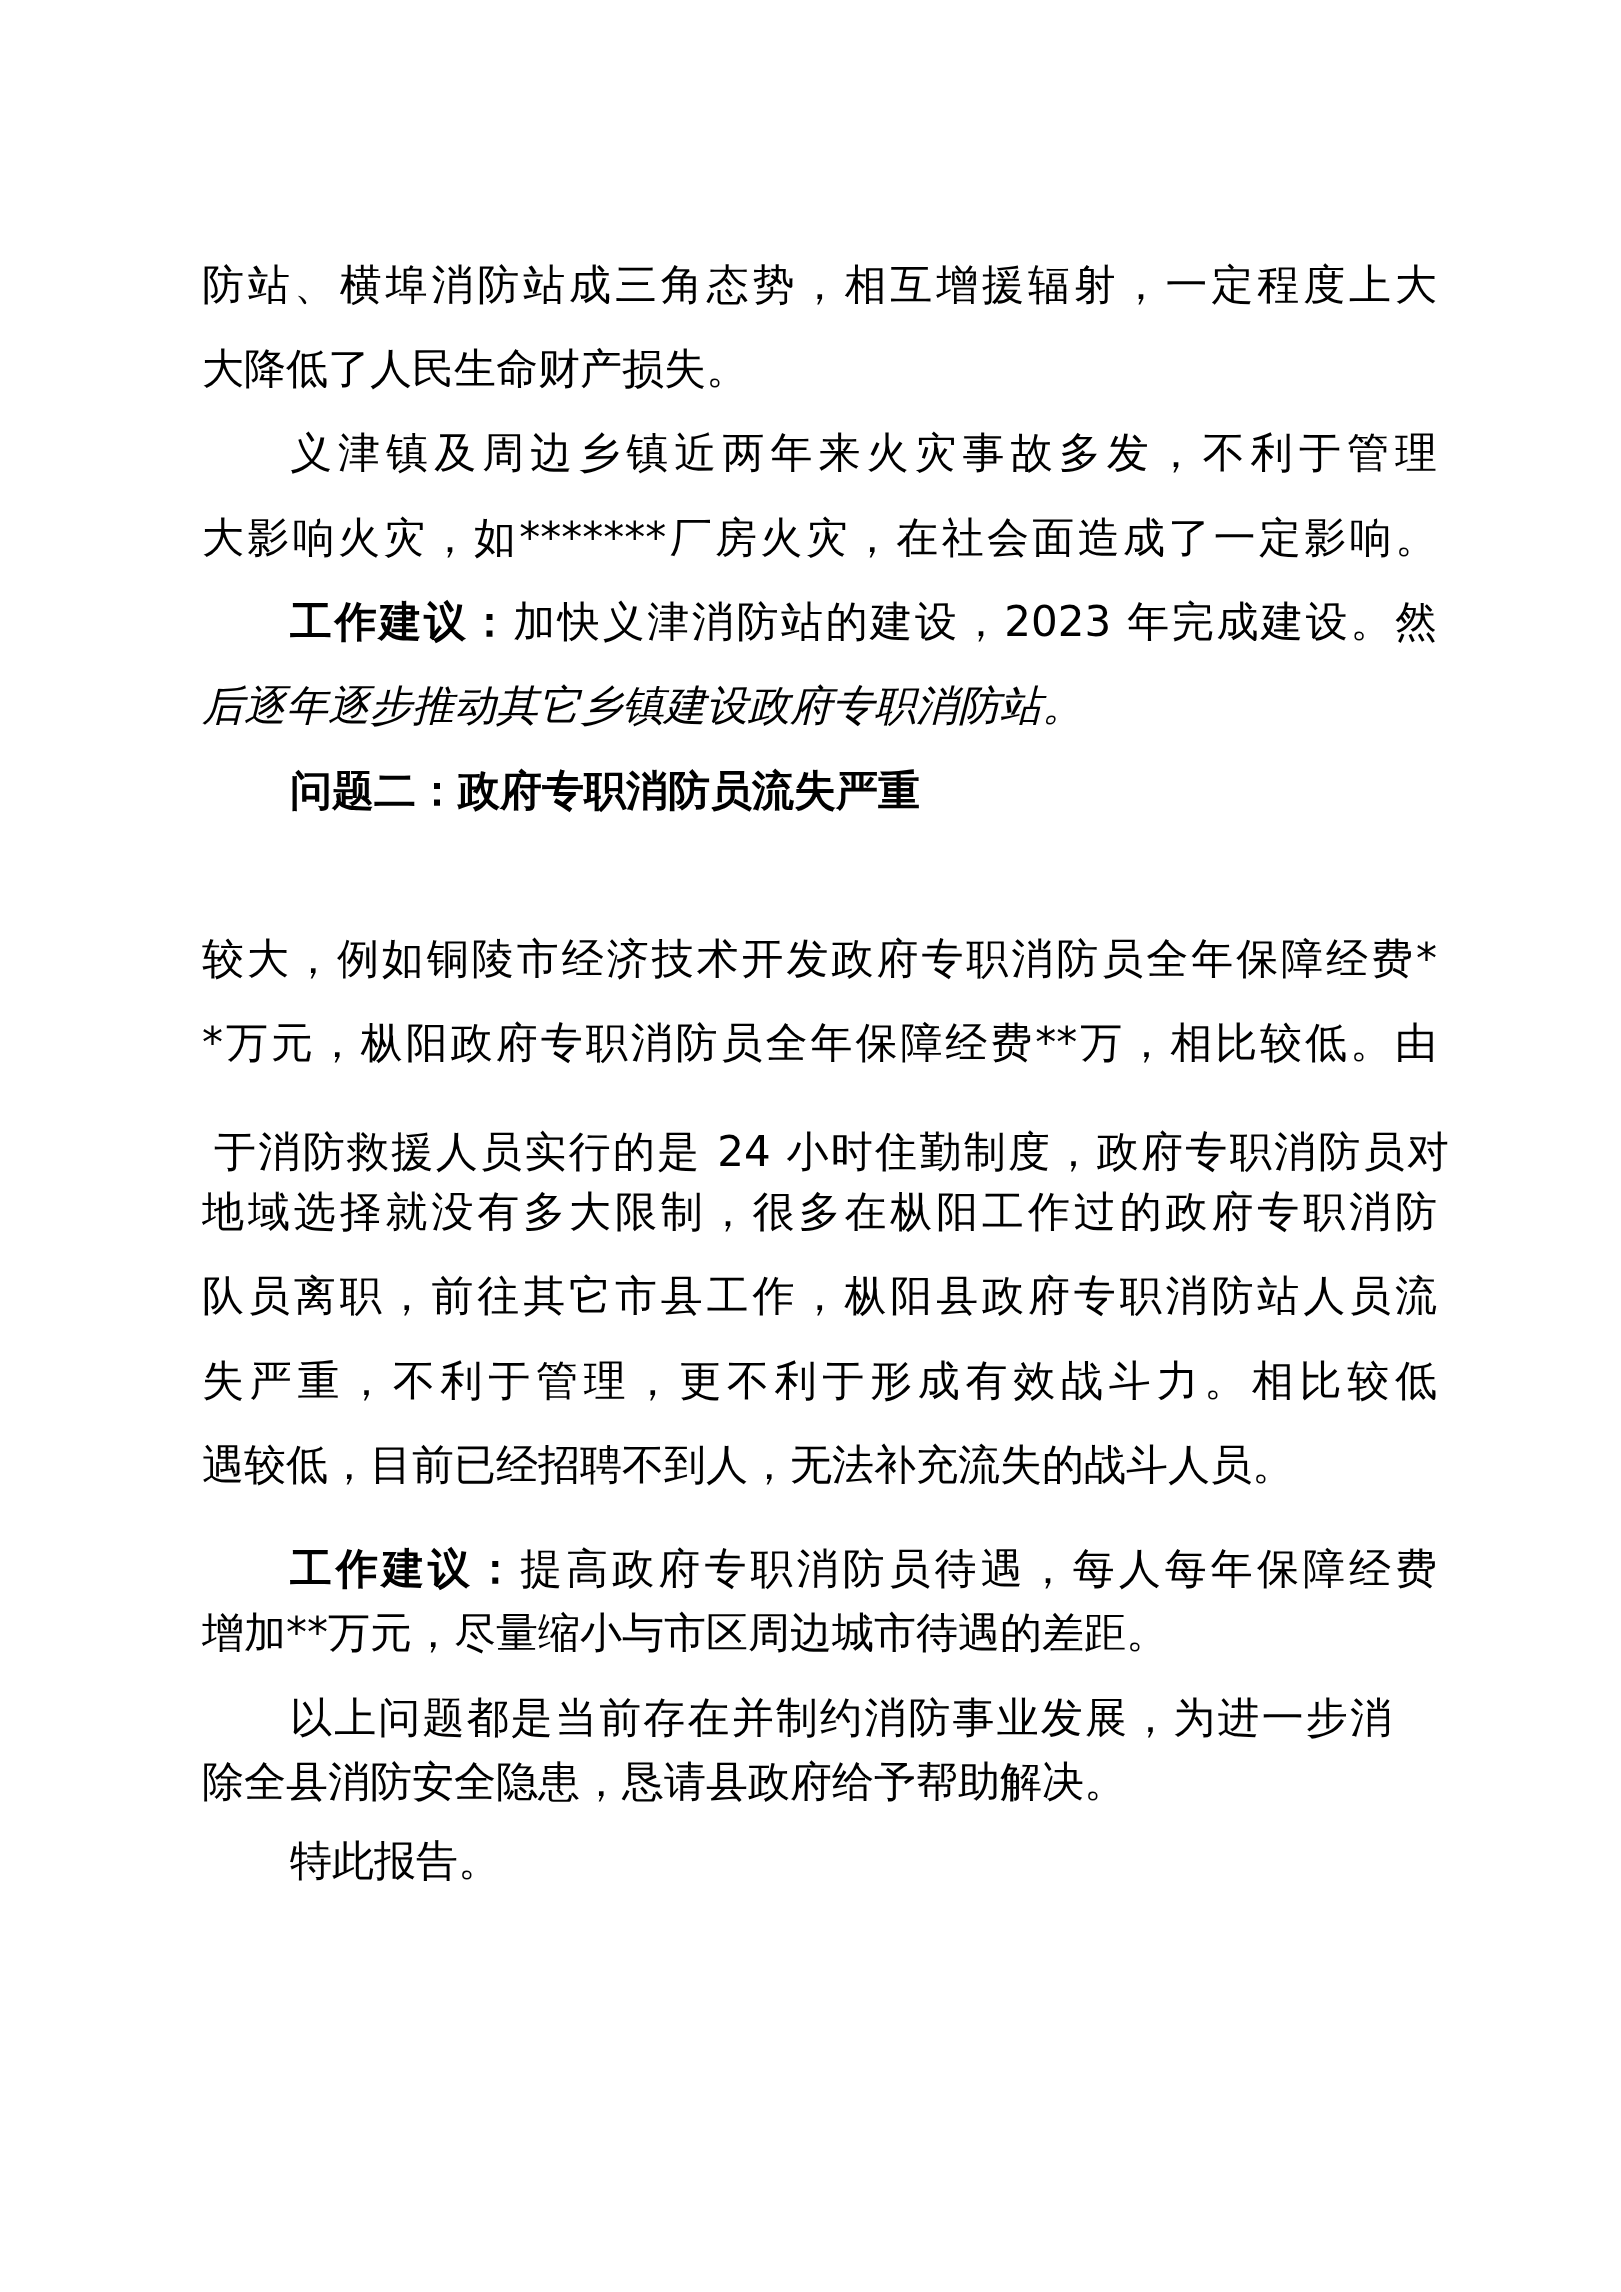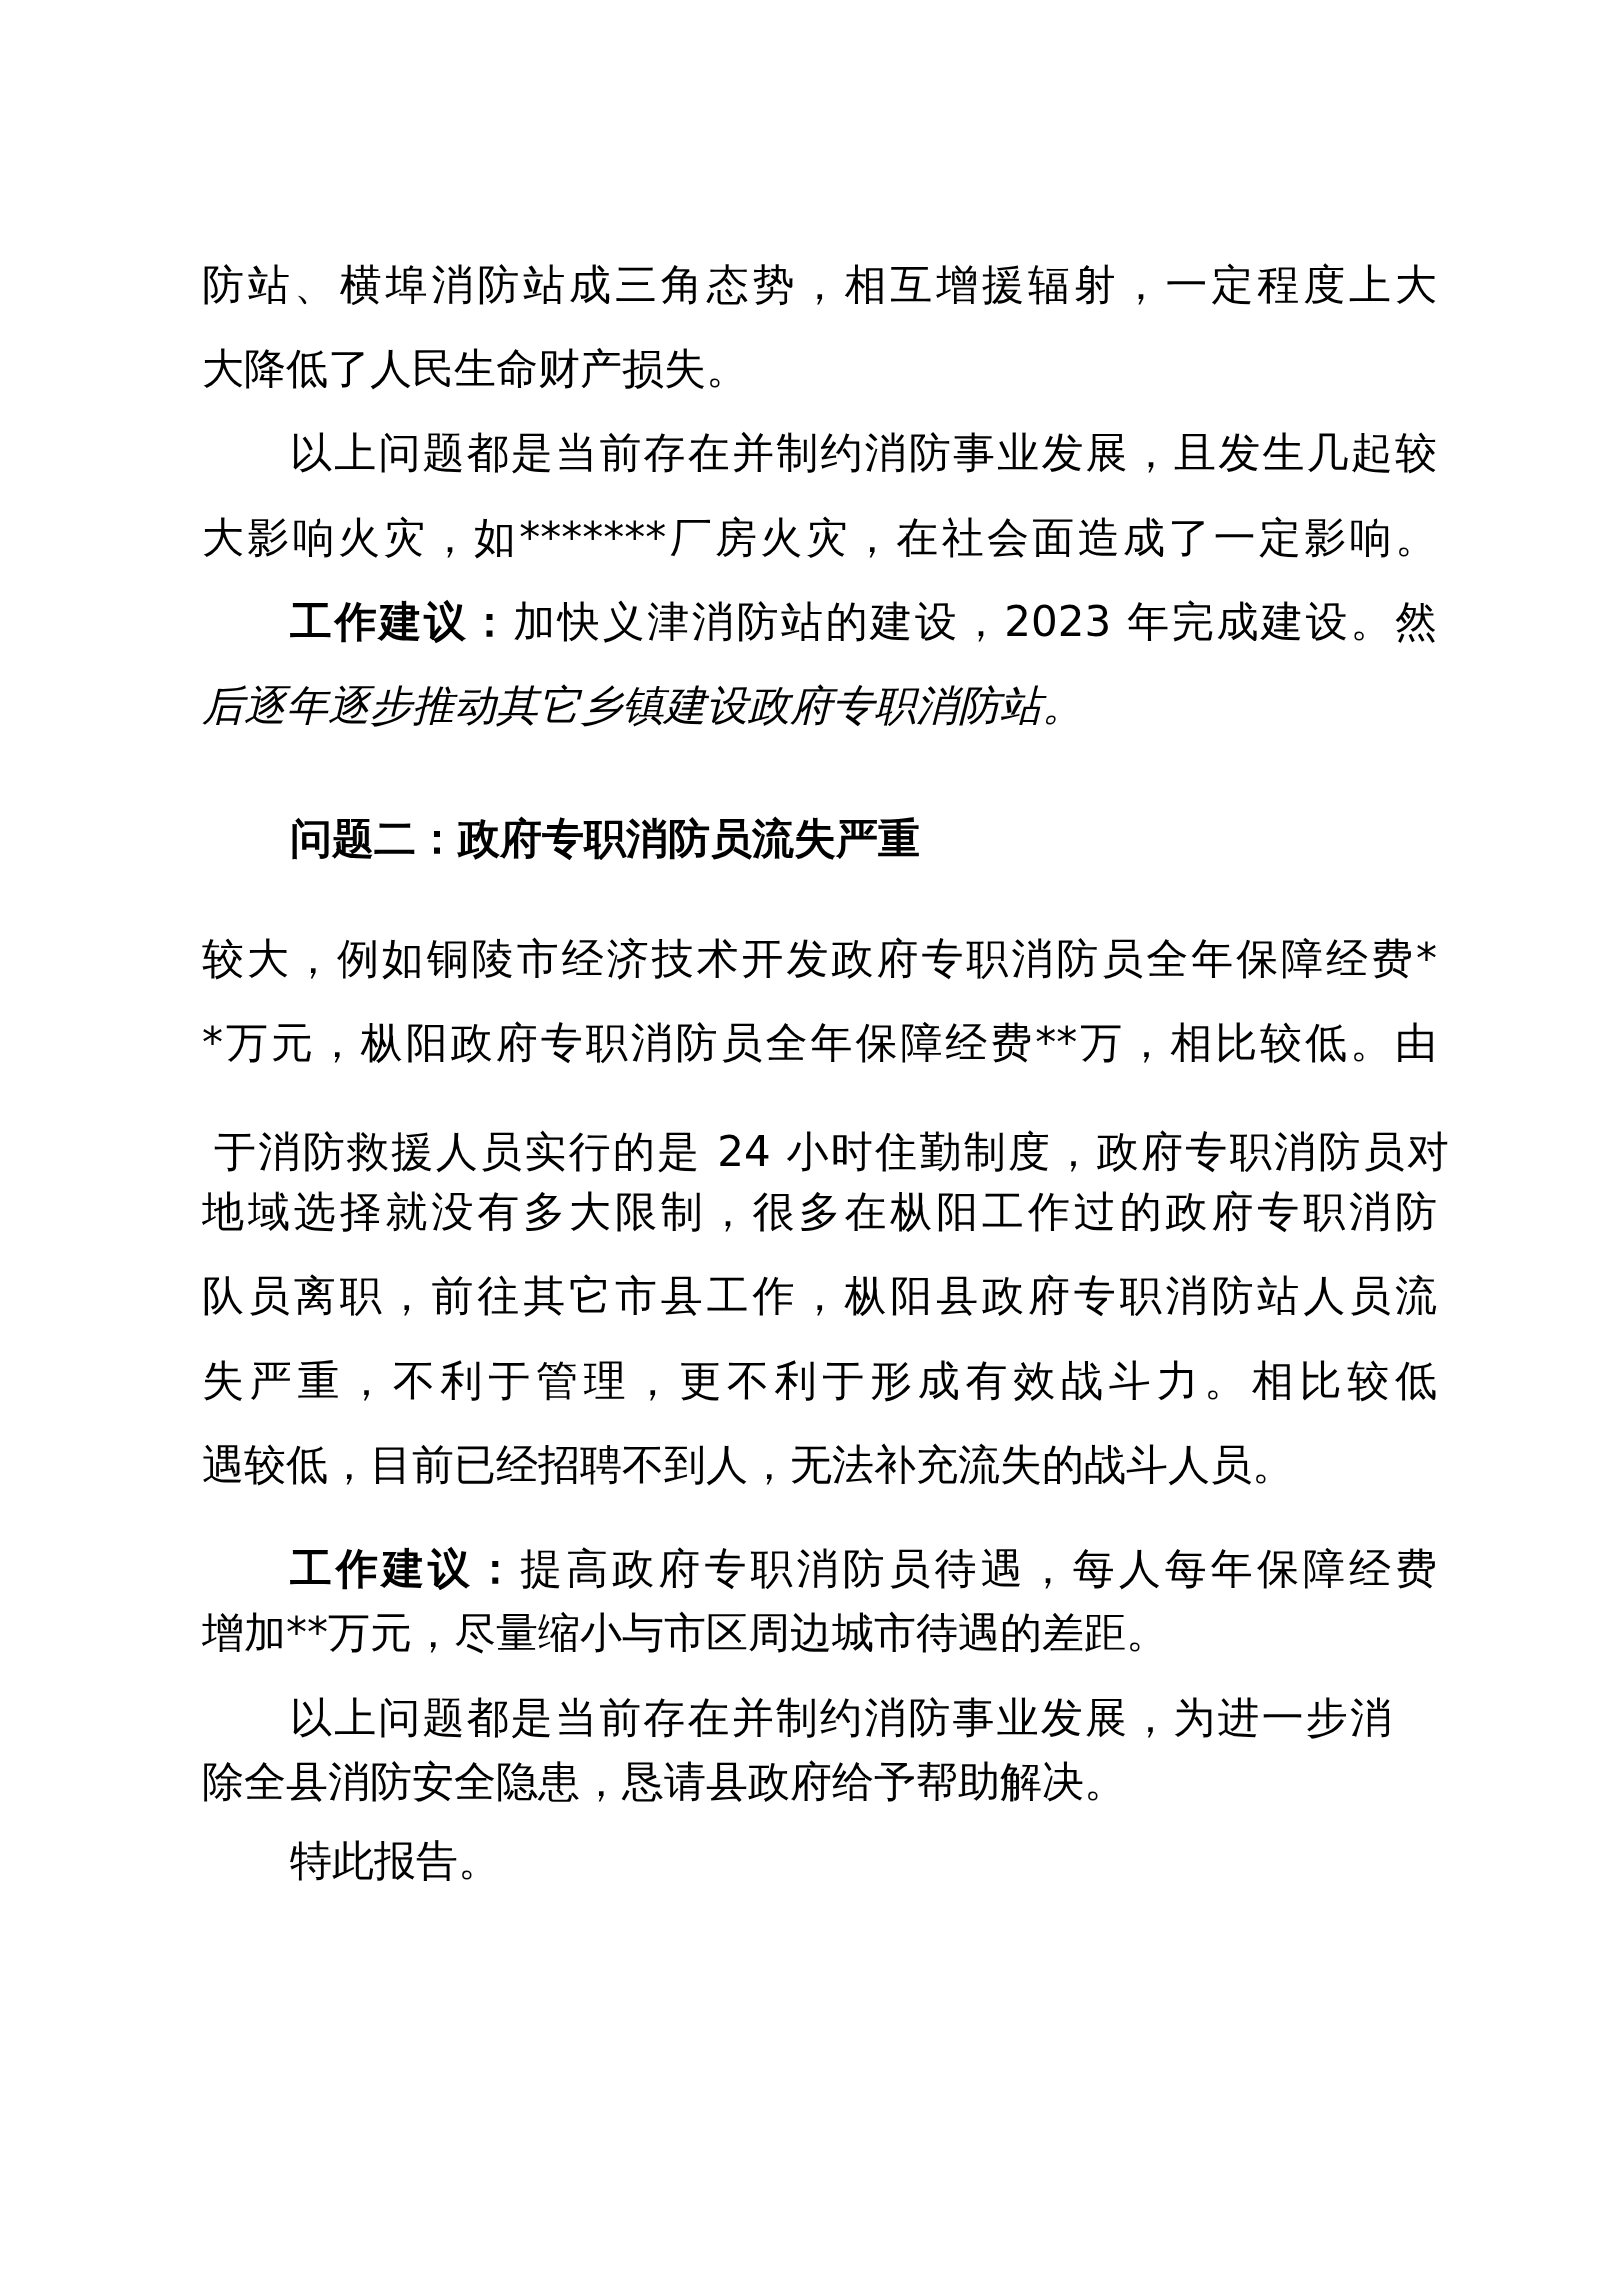--- a/index.html
+++ b/index.html
@@ -39,29 +39,29 @@
     }
   </style>
 </head>
 <body>
 
 <div class="page">
 
   <div class="line justify" style="top:257px;">防站、横埠消防站成三角态势，相互增援辐射，一定程度上大</div>
   <div class="line" style="top:341px;">大降低了人民生命财产损失。</div>
 
-  <div class="line indent justify" style="top:425px; width:1147px;">以上问题都是当前存在并制约消防事业发展，且发生几起较</div>
+  <div class="line indent justify" style="top:425px; width:1147px;">义津镇及周边乡镇近两年来火灾事故多发，不利于管理</div>
   <div class="line justify" style="top:510px;">大影响火灾，如*******厂房火灾，在社会面造成了一定影响。</div>
 
   <div class="line indent justify" style="top:594px; width:1147px;">
     <span class="bold">工作建议：</span><span>加快义津消防站的建设，2023 年完成建设。然</span>
   </div>
   <div class="line" style="top:678px;font-style:italic;">后逐年逐步推动其它乡镇建设政府专职消防站。</div>
 
-  <div class="line indent bold" style="top:763px;margin-top:48px;">问题二：政府专职消防员流失严重</div>
+  <div class="line indent bold" style="top:763px;">问题二：政府专职消防员流失严重</div>
 
   <div class="line justify" style="top:931px;">较大，例如铜陵市经济技术开发政府专职消防员全年保障经费*</div>
   <div class="line justify" style="top:1015px;">*万元，枞阳政府专职消防员全年保障经费**万，相比较低。由</div>
   <div class="line justify" style="top:1124px;margin-left:12px;">于消防救援人员实行的是 24 小时住勤制度，政府专职消防员对</div>
   <div class="line justify" style="top:1184px;">地域选择就没有多大限制，很多在枞阳工作过的政府专职消防</div>
   <div class="line justify" style="top:1268px;">队员离职，前往其它市县工作，枞阳县政府专职消防站人员流</div>
   <div class="line justify" style="top:1353px;">失严重，不利于管理，更不利于形成有效战斗力。相比较低</div>
   <div class="line" style="top:1437px;">遇较低，目前已经招聘不到人，无法补充流失的战斗人员。</div>
 
   <div class="line indent justify" style="top:1521px; width:1147px;margin-top:20px;">

